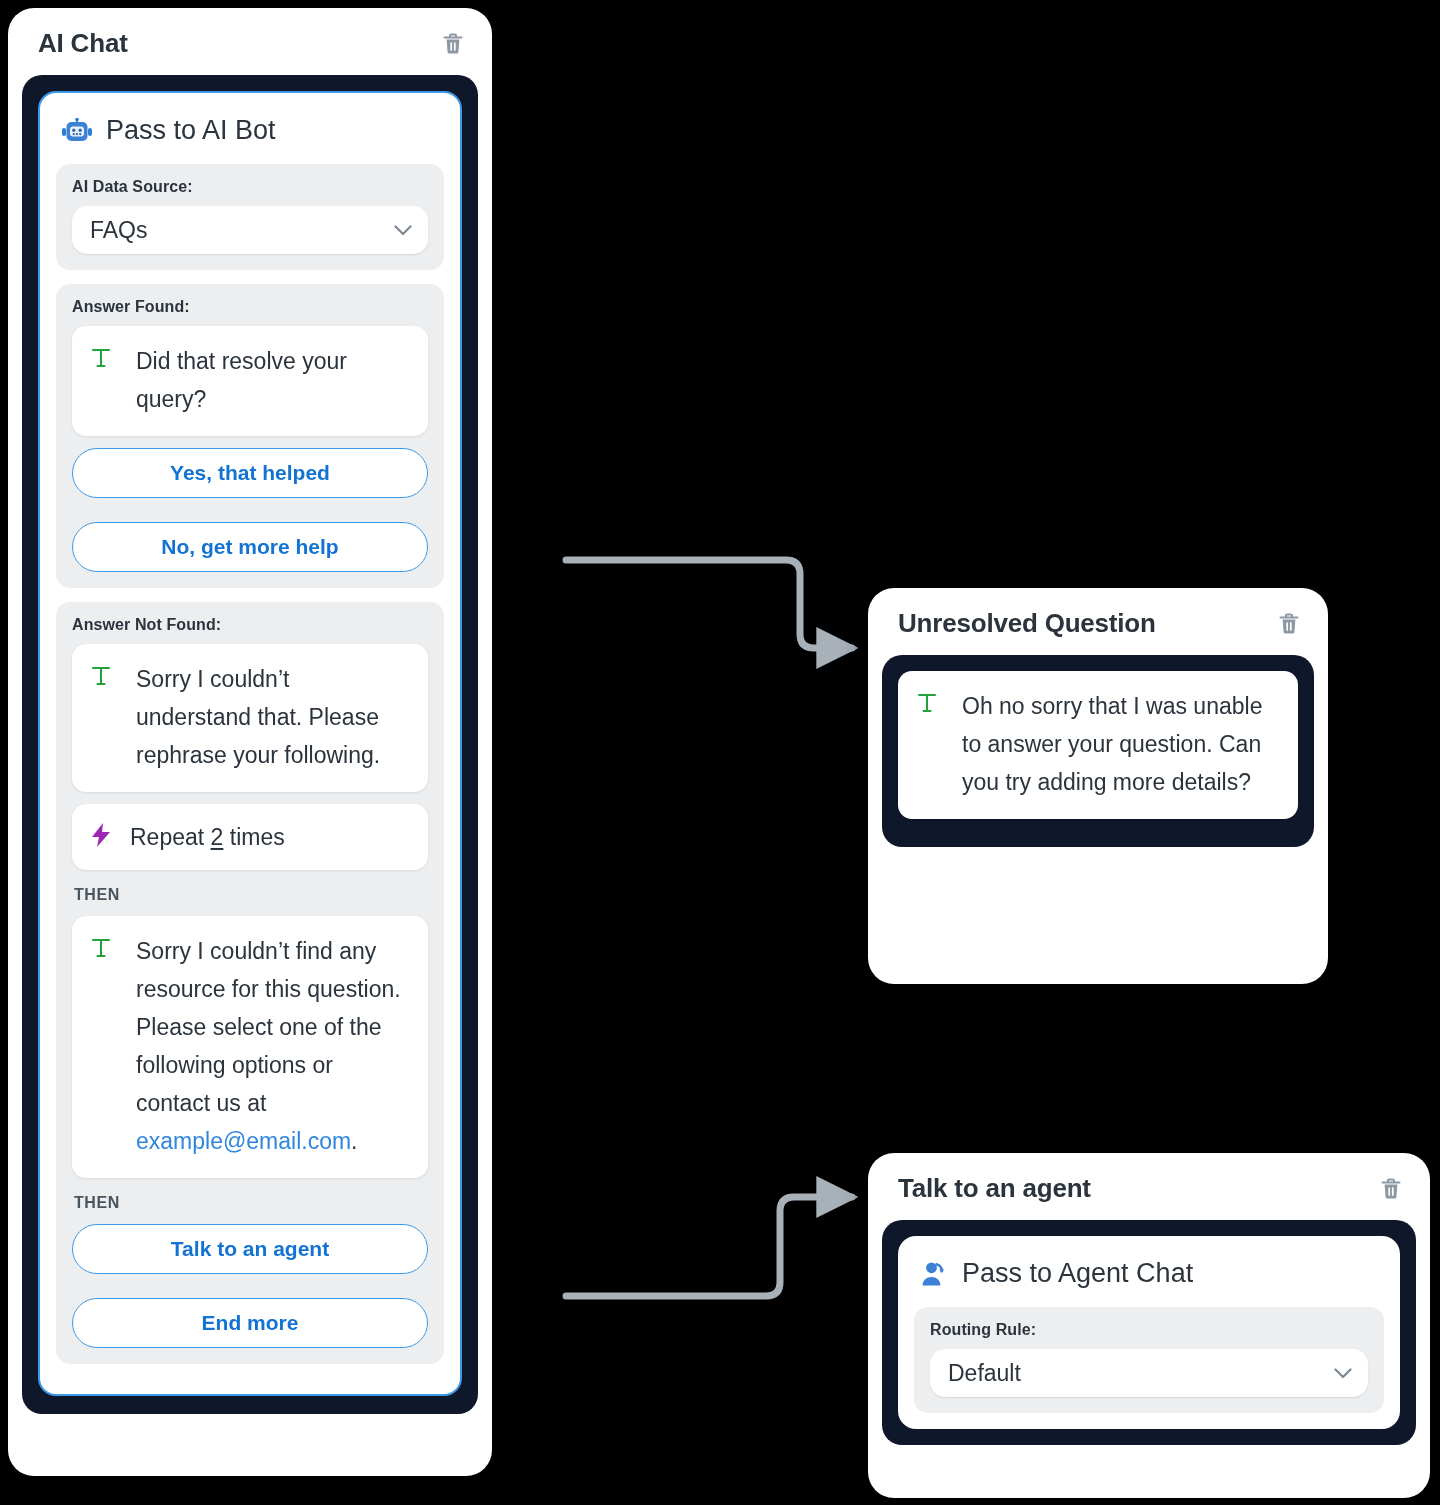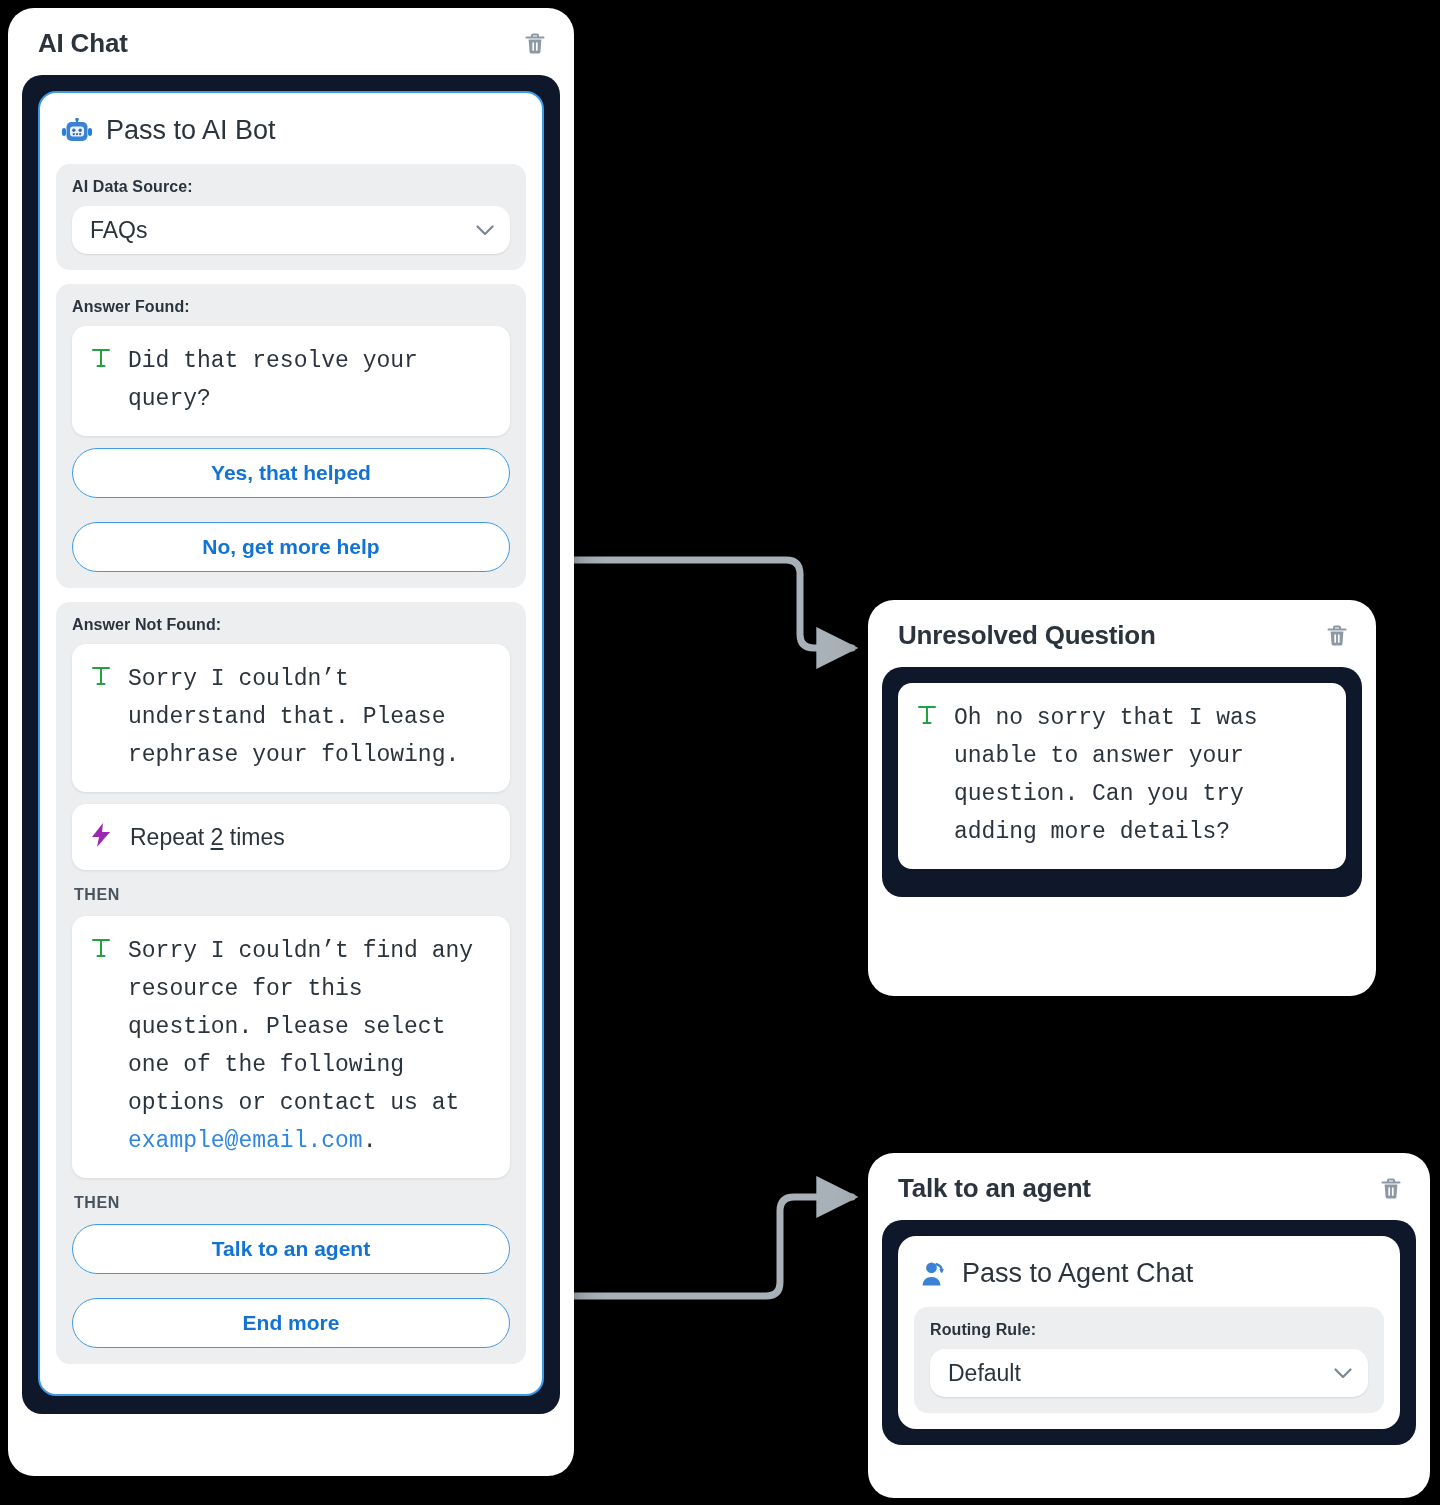--- a/index.html
+++ b/index.html
@@ -81,24 +81,23 @@
     cursor: pointer;
   }
   .select-value { font-size: 23px; color: #2b333c; }
   .chev { color: #7b8794; display: flex; }
 
   
   .msg {
     background: #ffffff;
     border-radius: 14px;
     padding: 16px 18px 18px 18px;
-    display: flex; gap: 16px; align-items: flex-start;
+    display: flex; gap: 24px; align-items: flex-start;
     box-shadow: 0 1px 3px rgba(0,0,0,0.09);
     margin-bottom: 12px;
-    font-family: Liberation Mono, monospace;
   }
   .msg .t-icon { flex: 0 0 auto; padding-top: 5px; }
   .msg .msg-text {
     font-size: 23px; line-height: 38px; color: #2b333c;
   }
   .msg .msg-text a { color: #2f86e0; text-decoration: none; }
 
   
   .action-row {
     background: #ffffff;
@@ -124,23 +123,23 @@
     cursor: pointer;
   }
   .pill:last-child { margin-bottom: 0; }
 
   .then-label {
     font-size: 16px; font-weight: bold; color: #4a545e;
     letter-spacing: 0.6px; padding: 4px 0 12px 2px;
   }
 
   
-  #ai-chat-card { left: 8px; top: 8px; width: 566px; height: 1468px; }
+  #ai-chat-card { left: 8px; top: 8px; width: 484px; height: 1468px; }
   #ai-chat-card .grey-panel { margin: 0 14px 16px 14px; padding: 16px 16px 18px 16px; }
-  #unresolved-card { left: 868px; top: 600px; width: 508px; height: 396px; }
+  #unresolved-card { left: 868px; top: 588px; width: 460px; height: 396px; }
   #agent-card { left: 868px; top: 1153px; width: 562px; height: 345px; }
 
   
   .connector { position: absolute; left: 0; top: 0; width: 1440px; height: 1505px;
                pointer-events: none; }
 </style>
 </head>
 <body>
 
 <div class="canvas">

